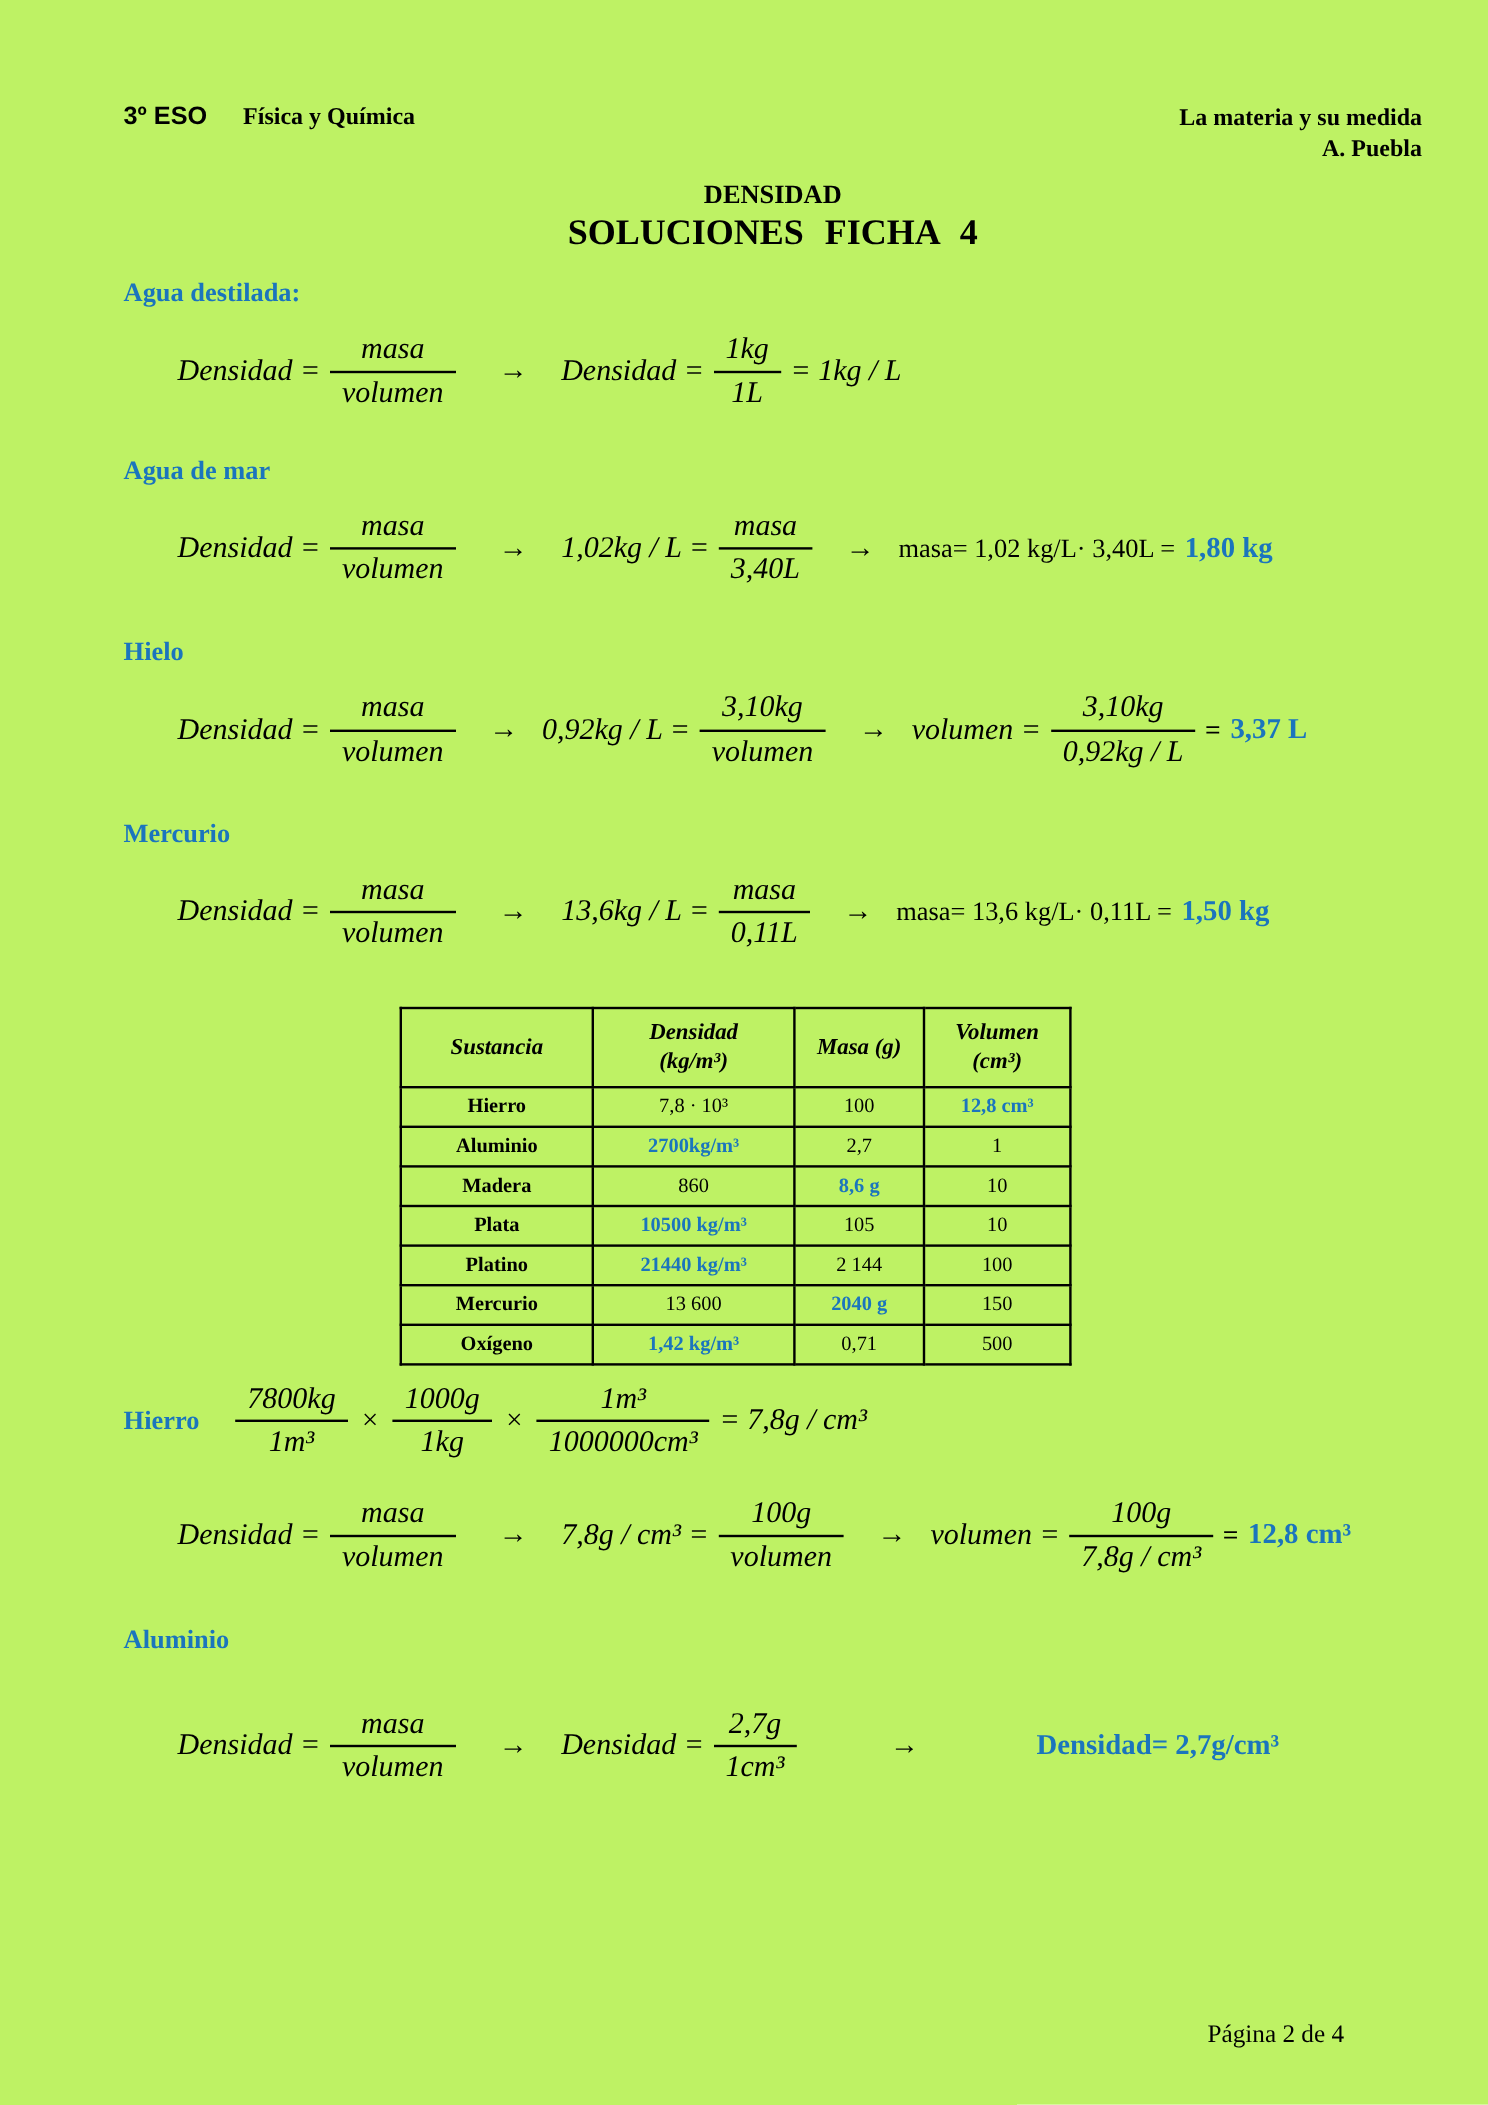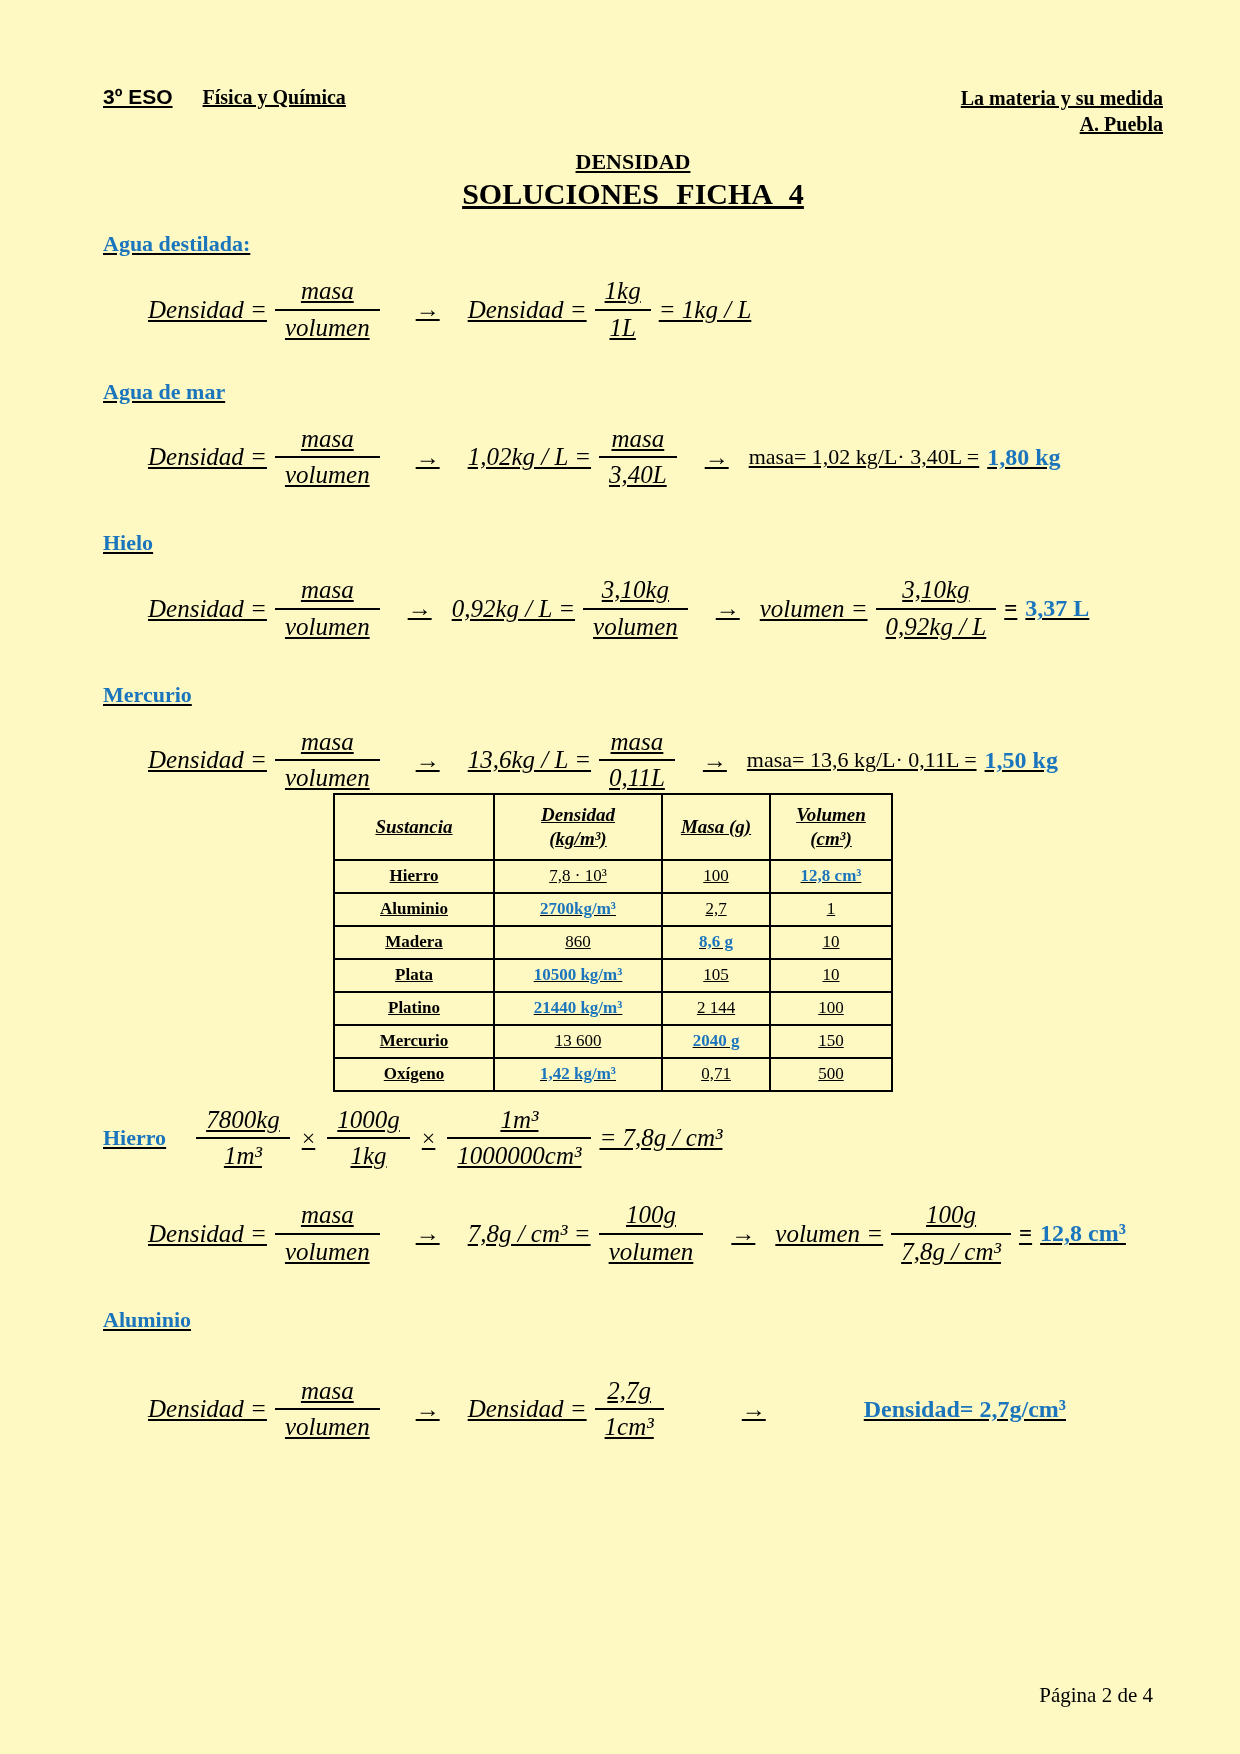--- a/index.html
+++ b/index.html
@@ -2,26 +2,25 @@
 <html><head>
 <meta charset="utf-8">
 <style>
   :root { --blue: #1b75bd; }
   * { box-sizing: border-box; }
   html, body { margin: 0; padding: 0; background: #ffffff; }
   .page {
     position: relative;
     width: 1240px;
     height: 1754px;
-    background: #fef9c3;
+    background: #bef264;
     color: #000;
     font-family: "Liberation Serif", serif;
-    padding: 85px 77px 0 103px;
+    padding: 85px 55px 0 103px;
     overflow: hidden;
-    text-decoration: underline;
   }
 
   
   .hdr { display: flex; justify-content: space-between; align-items: flex-start; }
   .hdr-left { display: flex; align-items: baseline; gap: 30px; }
   .course { font-family: "Liberation Sans", sans-serif; font-weight: bold; font-size: 21px; }
   .subject { font-weight: bold; font-size: 20px; }
   .hdr-right { text-align: right; font-weight: bold; font-size: 20px; line-height: 1.3; }
 
   .doc-title { text-align: center; font-weight: bold; font-size: 22px; margin-top: 12px; }
@@ -40,42 +39,42 @@
   .up { font-style: normal; font-size: 22px; }
   .arrow { font-style: normal; font-size: 24px; margin: 0 28px; }
   .arrow.tight { margin: 0 20px; }
   .frac { display: inline-block; text-align: center; vertical-align: middle; margin: 0 8px; line-height: 1.15; }
   .frac .fnum { display: block; padding: 0 10px 3px; }
   .frac .fden { display: block; border-top: 2px solid #000; padding: 3px 10px 0; }
   .res { color: var(--blue); font-weight: bold; font-style: normal; font-size: 24px; }
   .eqb { font-style: normal; font-weight: bold; font-size: 23px; margin-right: 8px; }
 
   
-  .tbl-wrap { margin-left: 230px; }
+  .tbl-wrap { margin-top: 46px; margin-left: 230px; }
   table.data { border-collapse: collapse; }
   table.data th, table.data td { border: 2px solid #000; }
   table.data th {
     font-weight: bold; font-style: italic; font-size: 19px;
     text-align: center; padding: 8px 10px; line-height: 1.25;
   }
   table.data td { font-size: 17px; text-align: center; padding: 4px 8px; height: 33px; }
   td.subst { text-align: left; font-weight: bold; font-size: 18px; padding-left: 8px; }
   td.hl { color: var(--blue); font-weight: bold; font-size: 21px; }
   .c0 { width: 160px; } .c1 { width: 168px; } .c2 { width: 108px; } .c3 { width: 122px; }
 
   .para {
     margin-top: 34px; font-size: 21px; line-height: 1.4;
     text-align: justify; text-indent: 38px;
   }
 
   .conv-row { display: flex; align-items: center; margin-top: 14px; font-size: 25px; white-space: nowrap; }
   .conv-label { color: var(--blue); font-weight: bold; font-size: 22px; font-style: normal; margin-right: 22px; }
   .times { font-style: normal; font-size: 24px; margin: 0 4px; }
 
-  .footer { position: absolute; right: 87px; bottom: 46px; font-size: 21px; }
+  .footer { position: absolute; right: 120px; bottom: 46px; font-size: 21px; }
 
   .mt8 { margin-top: 20px; } .mt36 { margin-top: 36px; } .mt40 { margin-top: 40px; }
   .mt30 { margin-top: 30px; } .mt44 { margin-top: 44px; }
   .gap70 { margin-left: 70px; }
 </style>
 </head>
 <body>
 
 <div class="page">
 

